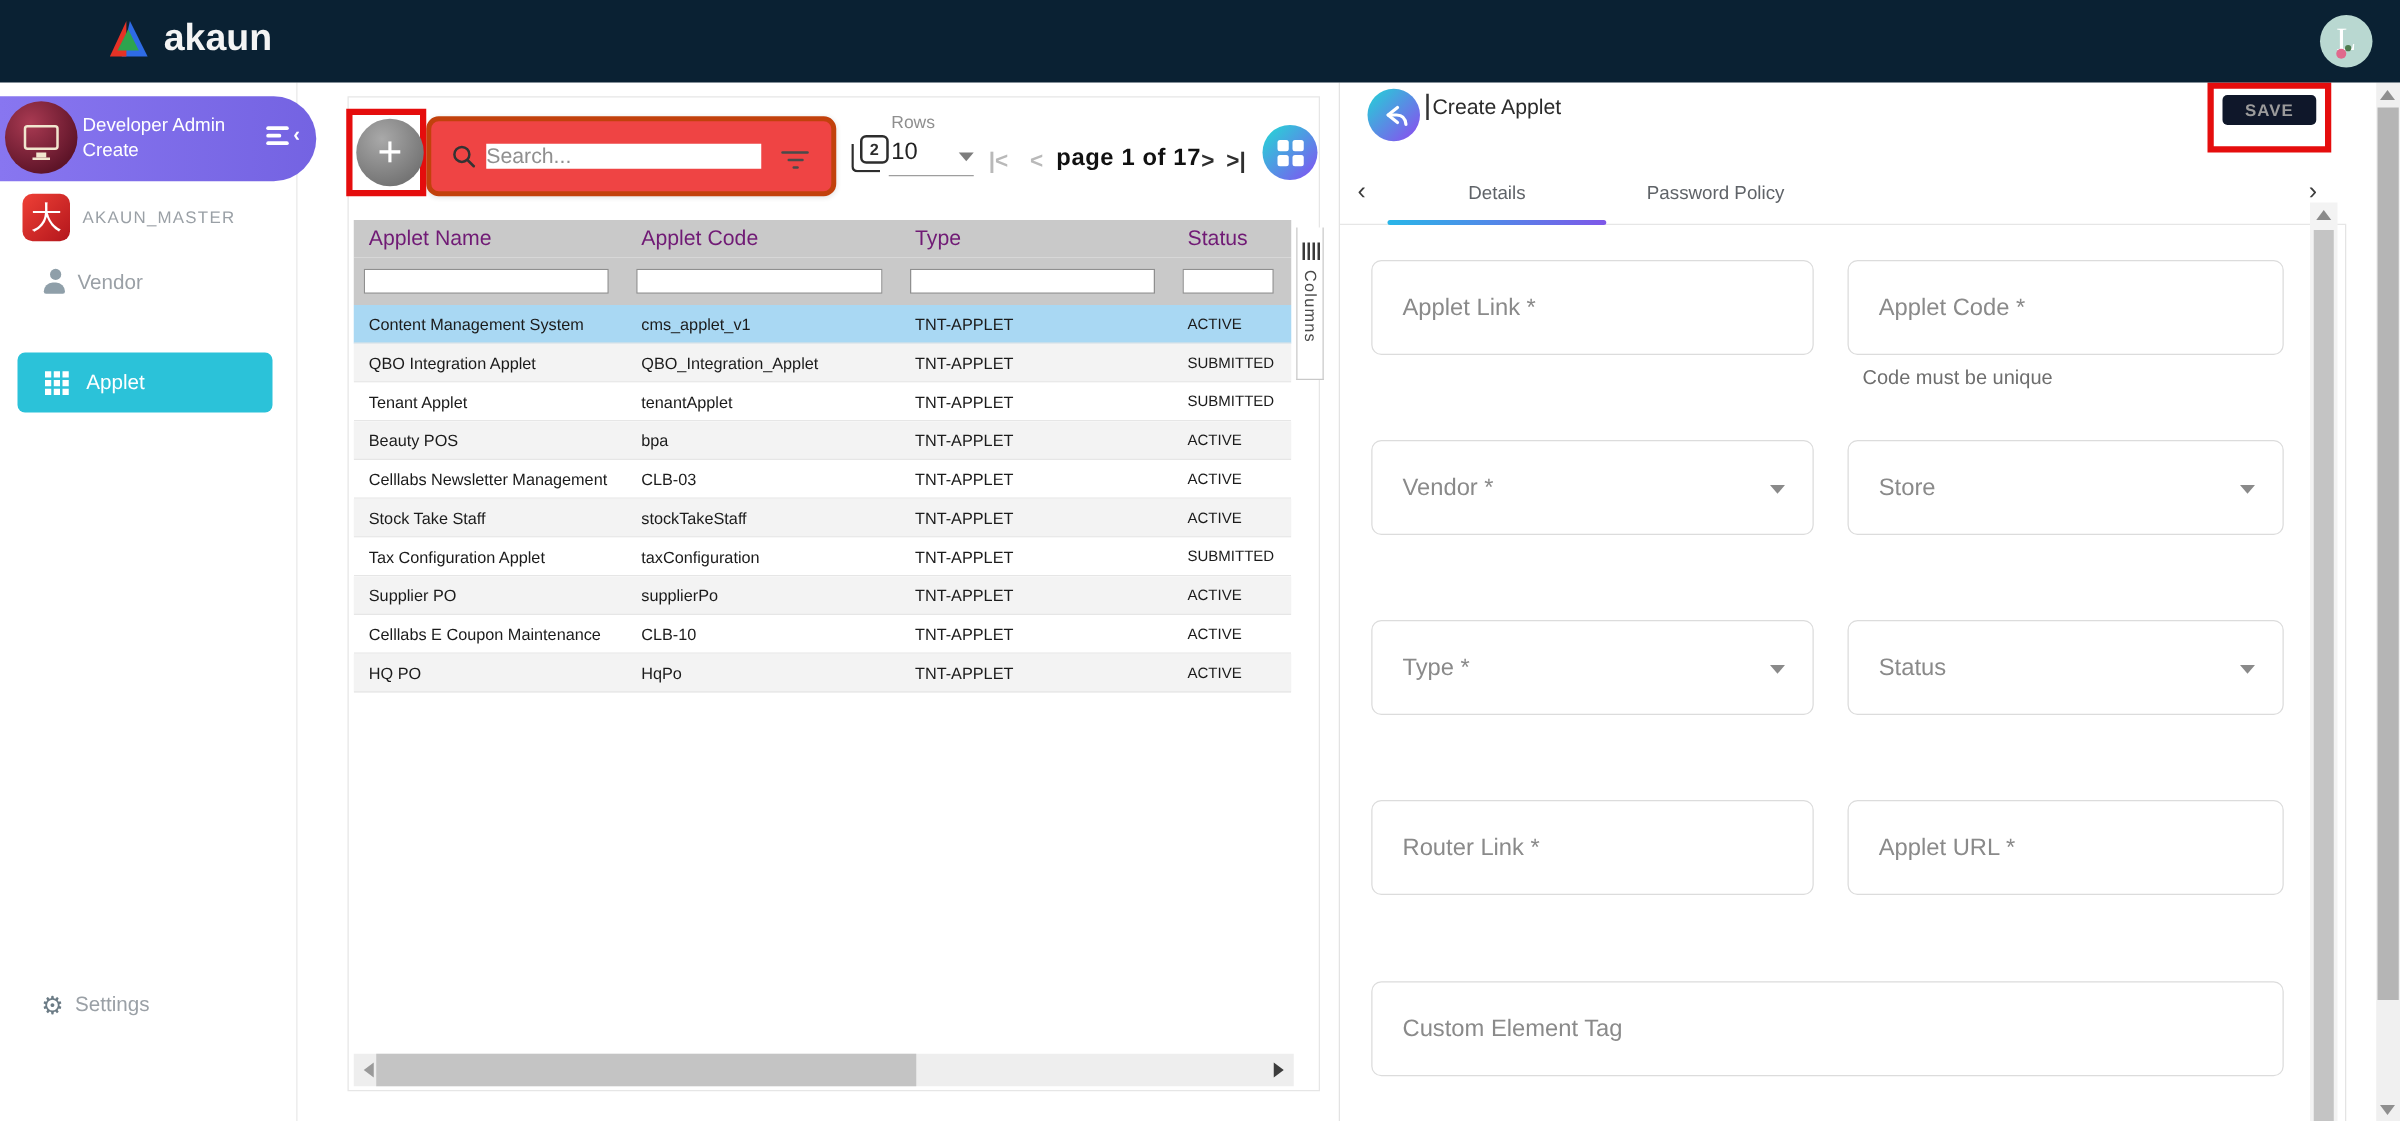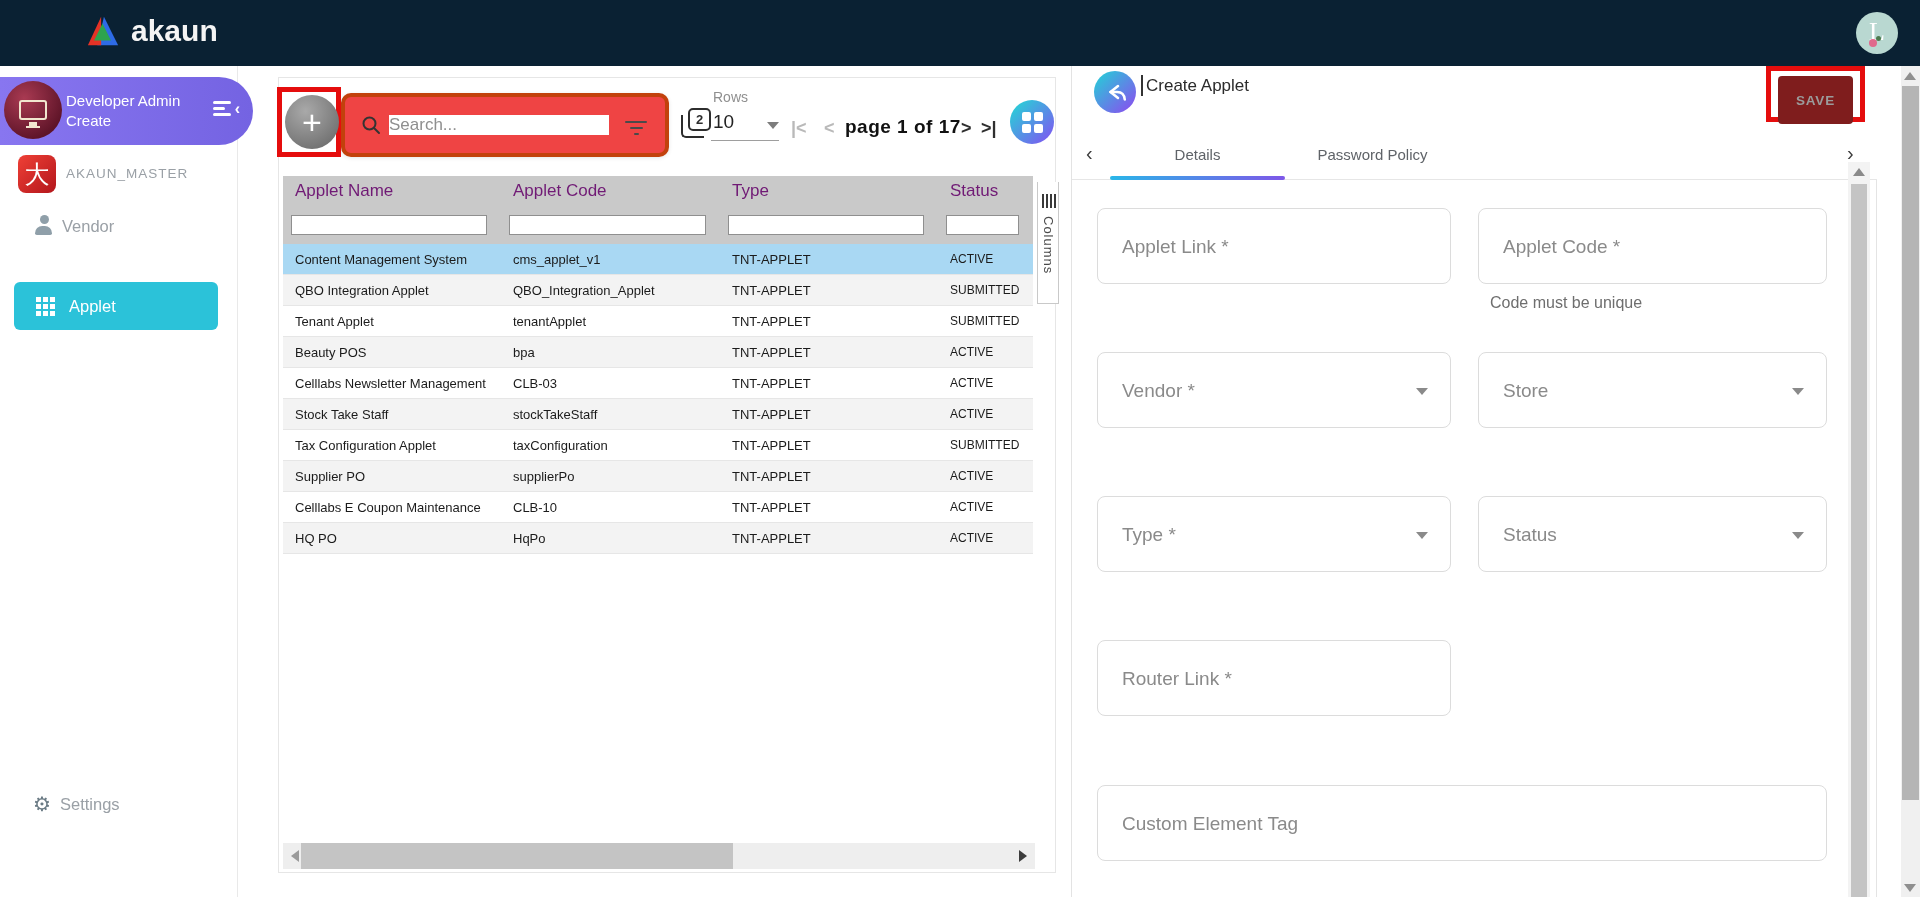--- a/index.html
+++ b/index.html
@@ -114,21 +114,21 @@
   .harrow.left { left:8px; border-right:8px solid #9a9a9a; }
   .harrow.right { right:8px; border-left:8px solid #3c3c3c; }
 
   
   .rpanel { position:absolute; left:1071px; top:66px; width:849px; height:831px; background:#fff; border-left:1px solid #e3e3e3; }
   .back-btn { position:absolute; left:22px; top:5px; width:42px; height:42px; border-radius:50%;
     background:linear-gradient(135deg,#2bc7d9 10%,#8455ee 90%); display:flex; align-items:center; justify-content:center; cursor:pointer; }
   .title-cursor { position:absolute; left:69px; top:9px; width:2px; height:21px; background:#333; }
   .rtitle { position:absolute; left:74px; top:10px; font-size:17px; font-weight:500; color:#2b2b2b; }
   .save-annotation { position:absolute; left:694px; top:0px; width:99px; height:56px; border:5px solid #e50d0d; z-index:12; }
-  .save-btn { position:absolute; left:706px; top:10px; width:75px; height:48px; background:#7f1d1d; border:none; border-radius:4px;
+  .save-btn { position:absolute; left:706px; top:10px; width:75px; height:24px; background:#0f172a; border:none; border-radius:4px;
     color:#9b9b9b; font-size:13.5px; font-weight:700; letter-spacing:.8px; z-index:13; cursor:pointer;
     font-family:"Liberation Sans", sans-serif; }
   .tabsrow { position:absolute; left:0; top:64px; width:805px; height:50px; border-bottom:1px solid #e6e6e6; }
   .tab-chev { position:absolute; top:12px; font-size:20px; color:#3c3c3c; cursor:pointer; }
   .tab-chev.left { left:14px; } .tab-chev.right { left:775px; }
   .tab { position:absolute; top:0; height:50px; line-height:50px; text-align:center; font-size:15px; color:#5f6368; cursor:pointer; }
   .tab1 { left:38px; width:175px; }
   .tab2 { left:213px; width:175px; }
   .tab-underline { position:absolute; left:38px; top:46px; width:175px; height:4px;
     background:linear-gradient(90deg,#29b6e8,#7e57e8); border-radius:2px; }
@@ -398,20 +398,23 @@
     <span class="caret"></span>
   </div>
   <div class="field sel f-right" style="top:430px">
     <span class="lbl">Status</span>
     <span class="caret"></span>
   </div>
 
   <div class="field f-left" style="top:574px">
     <span class="lbl">Router Link *</span>
   </div>
+  <div class="field f-right" style="top:574px">
+    <span class="lbl">Applet URL *</span>
+  </div>
 
   <div class="field f-full" style="top:719px">
     <span class="lbl">Custom Element Tag</span>
   </div>
 
   <div class="inner-scroll">
     <div class="up"></div>
     <div class="inner-thumb"></div>
   </div>
   <div class="vsep"></div>

